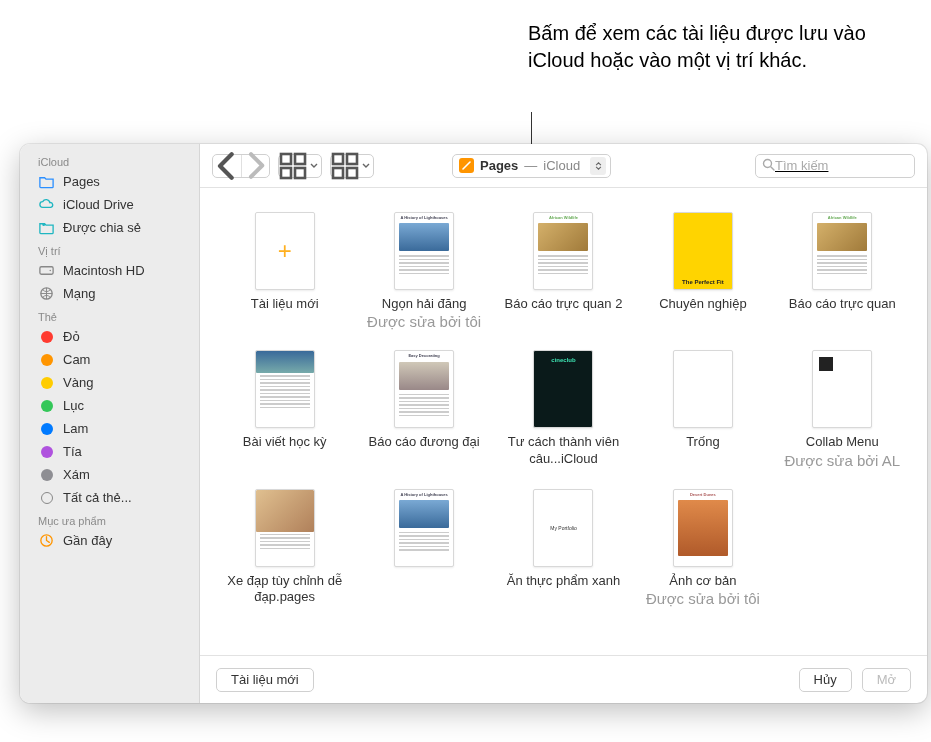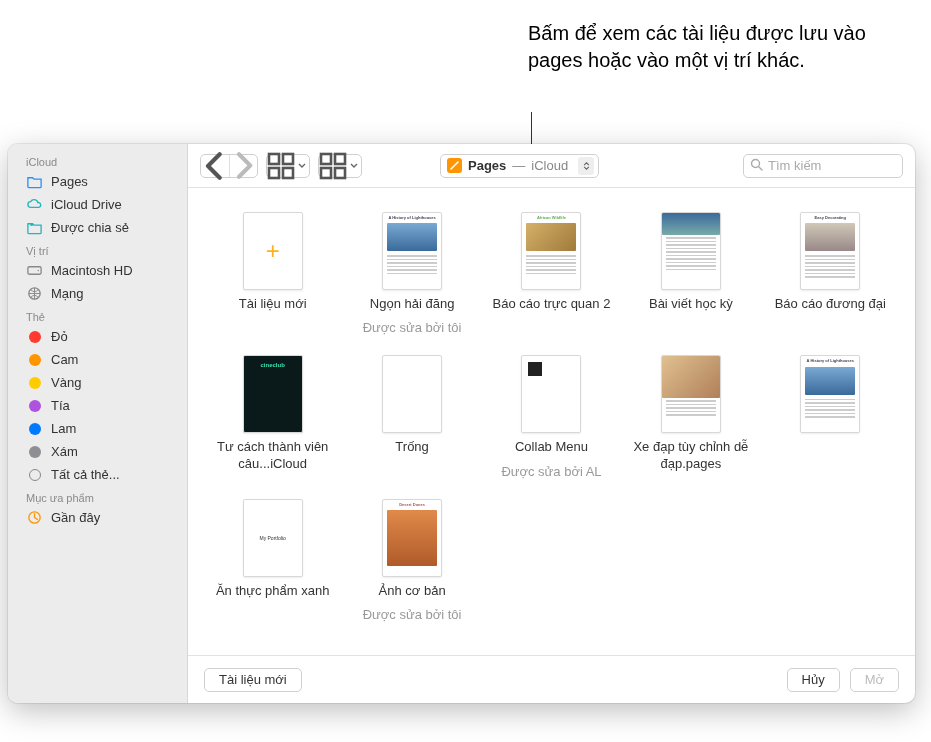--- a/index.html
+++ b/index.html
@@ -25,21 +25,21 @@
   position: absolute;
   top: 112px;
   left: 531px;
   width: 1px;
   height: 42px;
   background: #333;
 }
 .window {
   position: absolute;
   top: 144px;
-  left: 8px;
+  left: 20px;
   width: 907px;
   height: 559px;
   background: #fff;
   border-radius: 10px;
   box-shadow: 0 8px 30px rgba(0,0,0,0.25), 0 0 0 1px rgba(0,0,0,0.08);
   display: flex;
   overflow: hidden;
 }
 .sidebar {
   width: 180px;
@@ -119,21 +119,21 @@
 .path-sub { color:#888; font-size:13px;}
 .path-arrows {
   width: 16px; height: 18px; background:#eee; border-radius:3px;
   display:flex; flex-direction:column; align-items:center; justify-content:center;
   margin-left:4px;
 }
 .search {
   margin-left: auto;
   height: 24px; width: 160px;
   border: 1px solid #d0d0d0; border-radius: 5px;
-  display:flex; align-items:center; padding: 0 6px; gap:5px;
+  display:flex; align-items:center; padding: 0 6px; text-decoration:underline;
 }
 .search input {
   border:none; outline:none; font-size:13px; flex:1; background:transparent;
   color:#333;
 }
 .search input::placeholder { color:#aaa; }
 .content {
   flex:1; overflow:auto;
   padding: 24px 24px 8px;
 }
@@ -158,38 +158,38 @@
 }
 .thumb.newdoc {
   display:flex; align-items:center; justify-content:center;
   font-size: 24px; color:#ffb020;
 }
 .t-head { font-size:4px; color:#445; padding:3px 4px 1px; line-height:1.1; font-weight:600;}
 .t-img { flex:0 0 auto; margin:2px 4px; height:28px; border-radius:1px;}
 .t-lines { padding:2px 4px;}
 .t-line { height:1.5px; background:#ccc; margin-bottom:2px;}
 .doc-label { font-size:13px; color:#333; margin-top:6px; line-height:1.25; max-width:130px;}
-.doc-sub { font-size:13px; color:#999; margin-top:8px;}
+.doc-sub { font-size:15px; color:#999; margin-top:1px;}
 .footer {
   height: 48px; border-top: 1px solid #e2e2e2;
   display:flex; align-items:center; padding: 0 16px;
 }
 .btn {
   height: 24px; padding: 0 14px;
   border: 1px solid #d0d0d0; background:#fff;
   border-radius: 5px; font-size:13px; color:#333;
   display:flex; align-items:center;
 }
 .btn.disabled { color:#bbb; }
 .footer-gap { flex:1; }
 </style>
 </head>
 <body>
 
-<div class="callout">Bấm để xem các tài liệu được lưu vào pages hoặc vào một vị trí khác.</div>
+<div class="callout">Bấm để xem các tài liệu được lưu vào iCloud hoặc vào một vị trí khác.</div>
 <div class="callout-line"></div>
 
 <div class="window">
 
   <div class="sidebar" id="sidebar">
       <div class="section-header">iCloud</div>
       <div class="sidebar-item">
         <span class="side-icon">
           <svg viewBox="0 0 18 18">
             <path d="M2 5 h5 l1.5 1.5 H16 v8 a1 1 0 0 1 -1 1 H3 a1 1 0 0 1 -1 -1 Z" fill="none" stroke="#2b8fff" stroke-width="1.4"></path>
@@ -247,29 +247,35 @@
         <span>Cam</span>
       </div>
       <div class="sidebar-item">
         <span class="side-icon">
           <span class="tag-dot" style="background:#ffcc00"></span>
         </span>
         <span>Vàng</span>
       </div>
       <div class="sidebar-item">
         <span class="side-icon">
+          <span class="tag-dot" style="background:#34c759"></span>
+        </span>
+        <span>Lục</span>
+      </div>
+      <div class="sidebar-item">
+        <span class="side-icon">
+          <span class="tag-dot" style="background:#007aff"></span>
+        </span>
+        <span>Lam</span>
+      </div>
+      <div class="sidebar-item">
+        <span class="side-icon">
           <span class="tag-dot" style="background:#af52de"></span>
         </span>
         <span>Tía</span>
-      </div>
-      <div class="sidebar-item">
-        <span class="side-icon">
-          <span class="tag-dot" style="background:#007aff"></span>
-        </span>
-        <span>Lam</span>
       </div>
       <div class="sidebar-item">
         <span class="side-icon">
           <span class="tag-dot" style="background:#8e8e93"></span>
         </span>
         <span>Xám</span>
       </div>
       <div class="sidebar-item">
         <span class="side-icon">
           <span class="tag-outline"></span>
@@ -392,20 +398,42 @@
               <div class="t-lines">
                 <div class="t-line"></div>
                 <div class="t-line"></div>
                 <div class="t-line"></div>
                 <div class="t-line"></div>
                 <div class="t-line"></div>
                 <div class="t-line"></div>
               </div>
             </div>
             <div class="doc-label">Báo cáo trực quan 2</div>
+          </div>
+          <div class="doc">
+            <div class="thumb" style="background:#ffd400">
+              <div style="flex:1"></div>
+              <div style="padding:4px;font-size:6px;font-weight:700;color:#222">The Perfect Fit</div>
+            </div>
+            <div class="doc-label">Chuyên nghiệp</div>
+          </div>
+          <div class="doc">
+            <div class="thumb">
+              <div class="t-head" style="color:#6a5">African Wildlife</div>
+              <div class="t-img" style="background:linear-gradient(135deg,#d4b06a,#a07a3a)"></div>
+              <div class="t-lines">
+                <div class="t-line"></div>
+                <div class="t-line"></div>
+                <div class="t-line"></div>
+                <div class="t-line"></div>
+                <div class="t-line"></div>
+                <div class="t-line"></div>
+              </div>
+            </div>
+            <div class="doc-label">Báo cáo trực quan</div>
           </div>
           <div class="doc">
             <div class="thumb">
               <div class="t-img" style="background:linear-gradient(#3a6a9a,#7aa);height:22px;margin:0"></div>
               <div class="t-lines">
                 <div class="t-line"></div>
                 <div class="t-line"></div>
                 <div class="t-line"></div>
                 <div class="t-line"></div>
                 <div class="t-line"></div>

